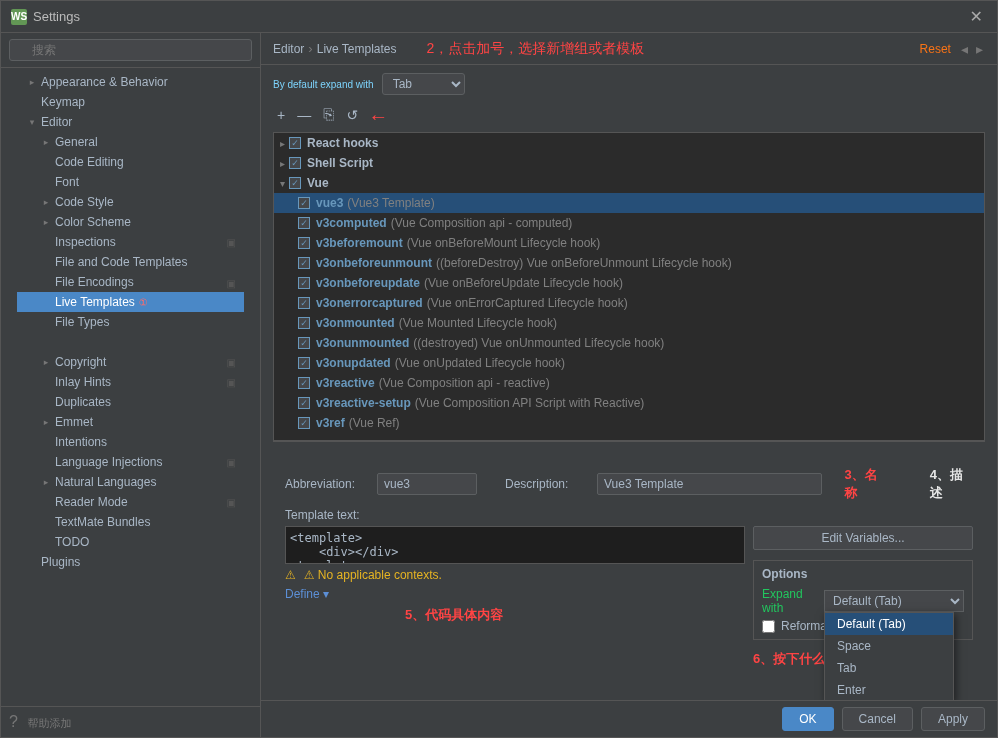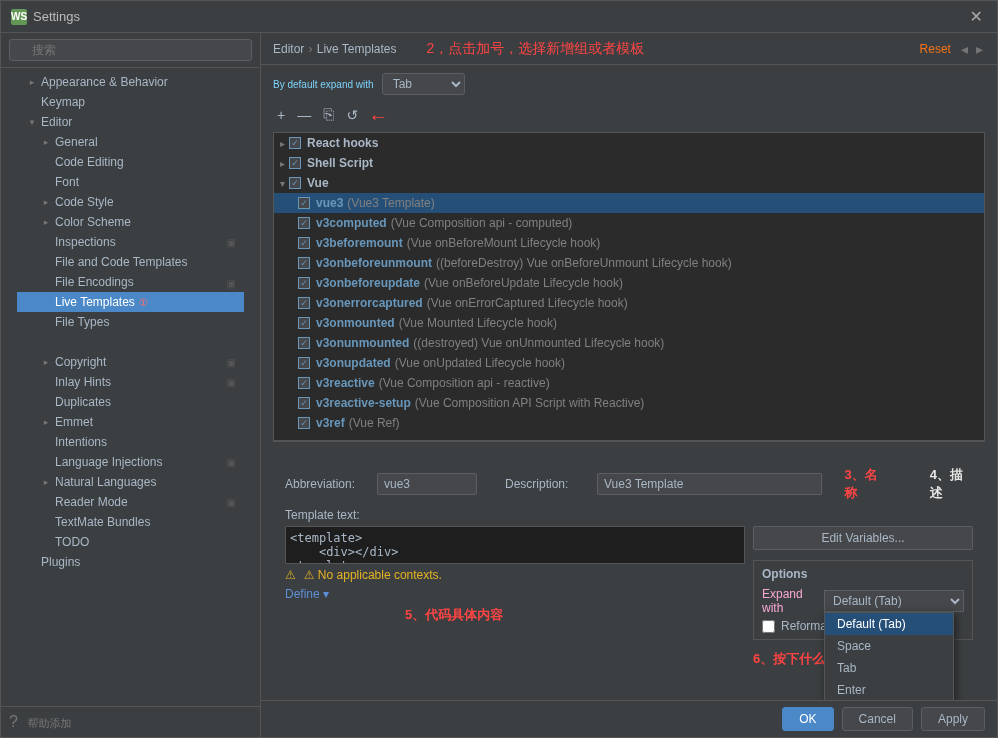--- a/index.html
+++ b/index.html
@@ -739,21 +739,21 @@
                 </div>
 
                 <span style="position:absolute;margin-top:80px;margin-left:120px;color:#ff4444;font-size:13px;font-weight:bold;pointer-events:none;">5、代码具体内容</span>
               </div>
 
               <div style="display:flex;flex-direction:column;gap:10px;min-width:220px;">
                 <button class="edit-variables-btn">Edit Variables...</button>
                 <div class="options-panel">
                   <div class="options-title">Options</div>
                   <div class="expand-with-select-row">
-                    <span style="font-size:12px;color:#f9a8d4;">Expand with</span>
+                    <span style="font-size:12px;color:#22c55e;">Expand with</span>
                     <div class="options-select-wrap" style="position:relative;">
                       <select class="options-select">
                         <option selected="">Default (Tab)</option>
                         <option>Space</option>
                         <option>Tab</option>
                         <option>Enter</option>
                         <option>None</option>
                       </select>
                       
                       <div class="dropdown-menu" style="top:22px;left:0;width:130px;">

